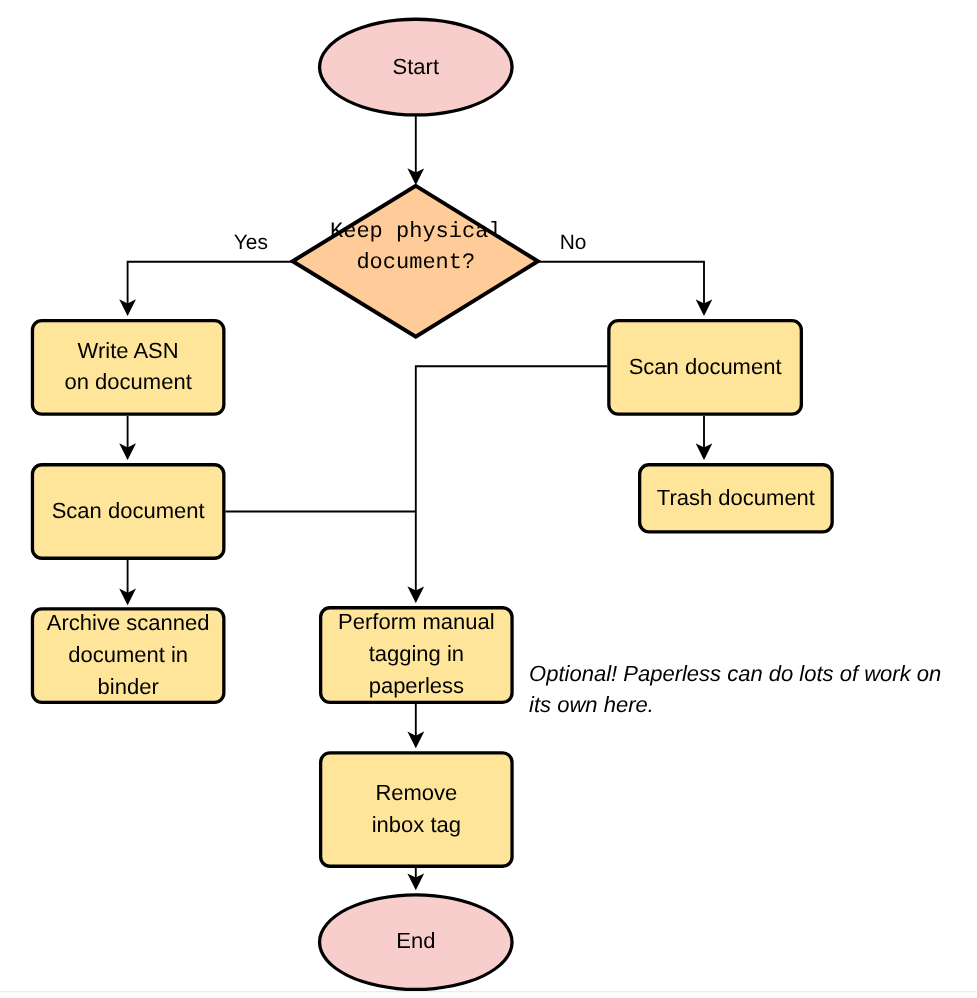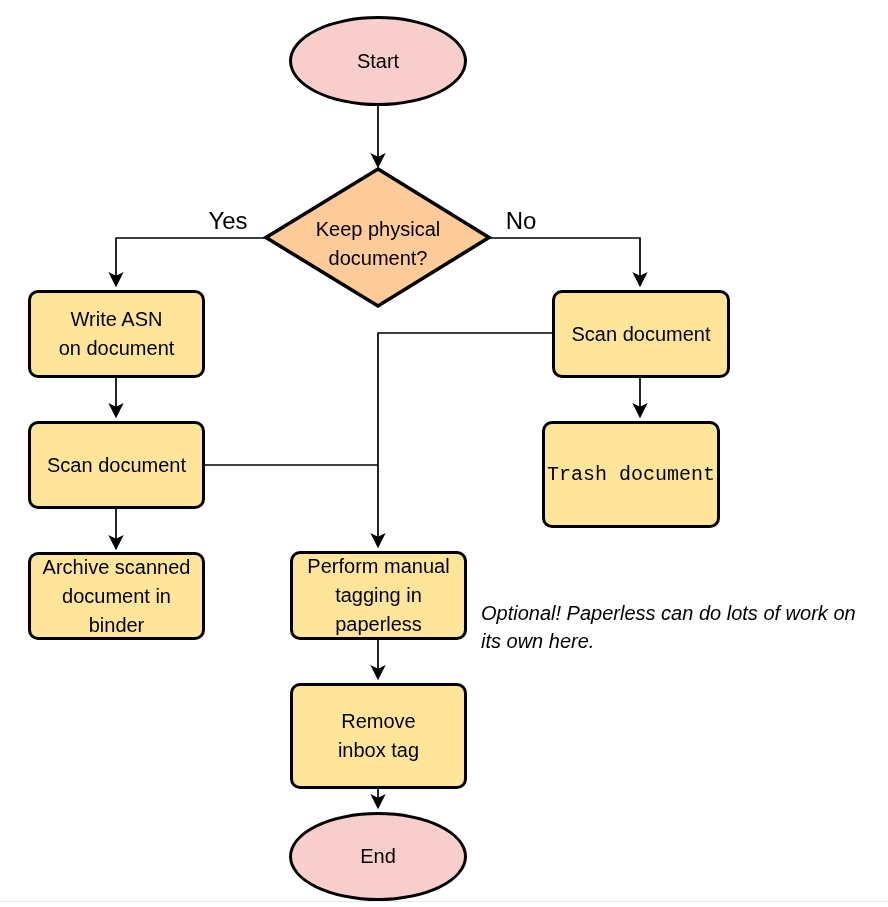--- a/index.html
+++ b/index.html
@@ -66,21 +66,21 @@
     display: flex;
     align-items: center;
     justify-content: center;
     text-align: center;
     font-size: 20px;
     line-height: 29px;
     white-space: pre-line;
   }
   .edge-label {
     position: absolute;
-    font-size: 24px;
+    font-size: 19px;
     line-height: 22px;
     text-align: center;
   }
   .annotation {
     position: absolute;
     font-size: 20px;
     line-height: 28px;
     font-style: italic;
     white-space: pre-line;
     text-align: left;
@@ -127,21 +127,21 @@
 
     <path class="edge" marker-end="url(#arrow)" d="M 378 770 L 378 807"></path>
 
     <polygon class="diamond-shape" points="378,169 489,237.5 378,306 266,237.5"></polygon>
   </svg>
 
   <div class="node terminator" style="left:289px; top:16px; width:178px; height:90px;">
     <span>Start</span>
   </div>
 
-  <div class="decision-label" style="left:283px; top:208px; width:190px; height:72px;">
+  <div class="decision-label" style="left:283px; top:189px; width:190px; height:72px;font-family:Liberation Mono, monospace;">
     <span>Keep physical
 document?</span>
   </div>
 
   <div class="edge-label" style="left:203px; top:210px; width:50px;">Yes</div>
 
   <div class="edge-label" style="left:496px; top:210px; width:50px;">No</div>
 
   <div class="node process" style="left:28px; top:290px; width:177px; height:88px;">
     <span>Write ASN
@@ -149,21 +149,21 @@
   </div>
 
   <div class="node process" style="left:552px; top:290px; width:178px; height:88px;">
     <span>Scan document</span>
   </div>
 
   <div class="node process" style="left:28px; top:421px; width:177px; height:88px;">
     <span>Scan document</span>
   </div>
 
-  <div class="node process" style="left:542px; top:421px; width:178px; height:107px;font-family:Liberation Mono, monospace;">
+  <div class="node process" style="left:580px; top:421px; width:178px; height:64px;">
     <span>Trash document</span>
   </div>
 
   <div class="node process" style="left:290px; top:551px; width:177px; height:89px;">
     <span>Perform manual
 tagging in
 paperless</span>
   </div>
 
   <div class="node process" style="left:28px; top:552px; width:177px; height:88px;">

